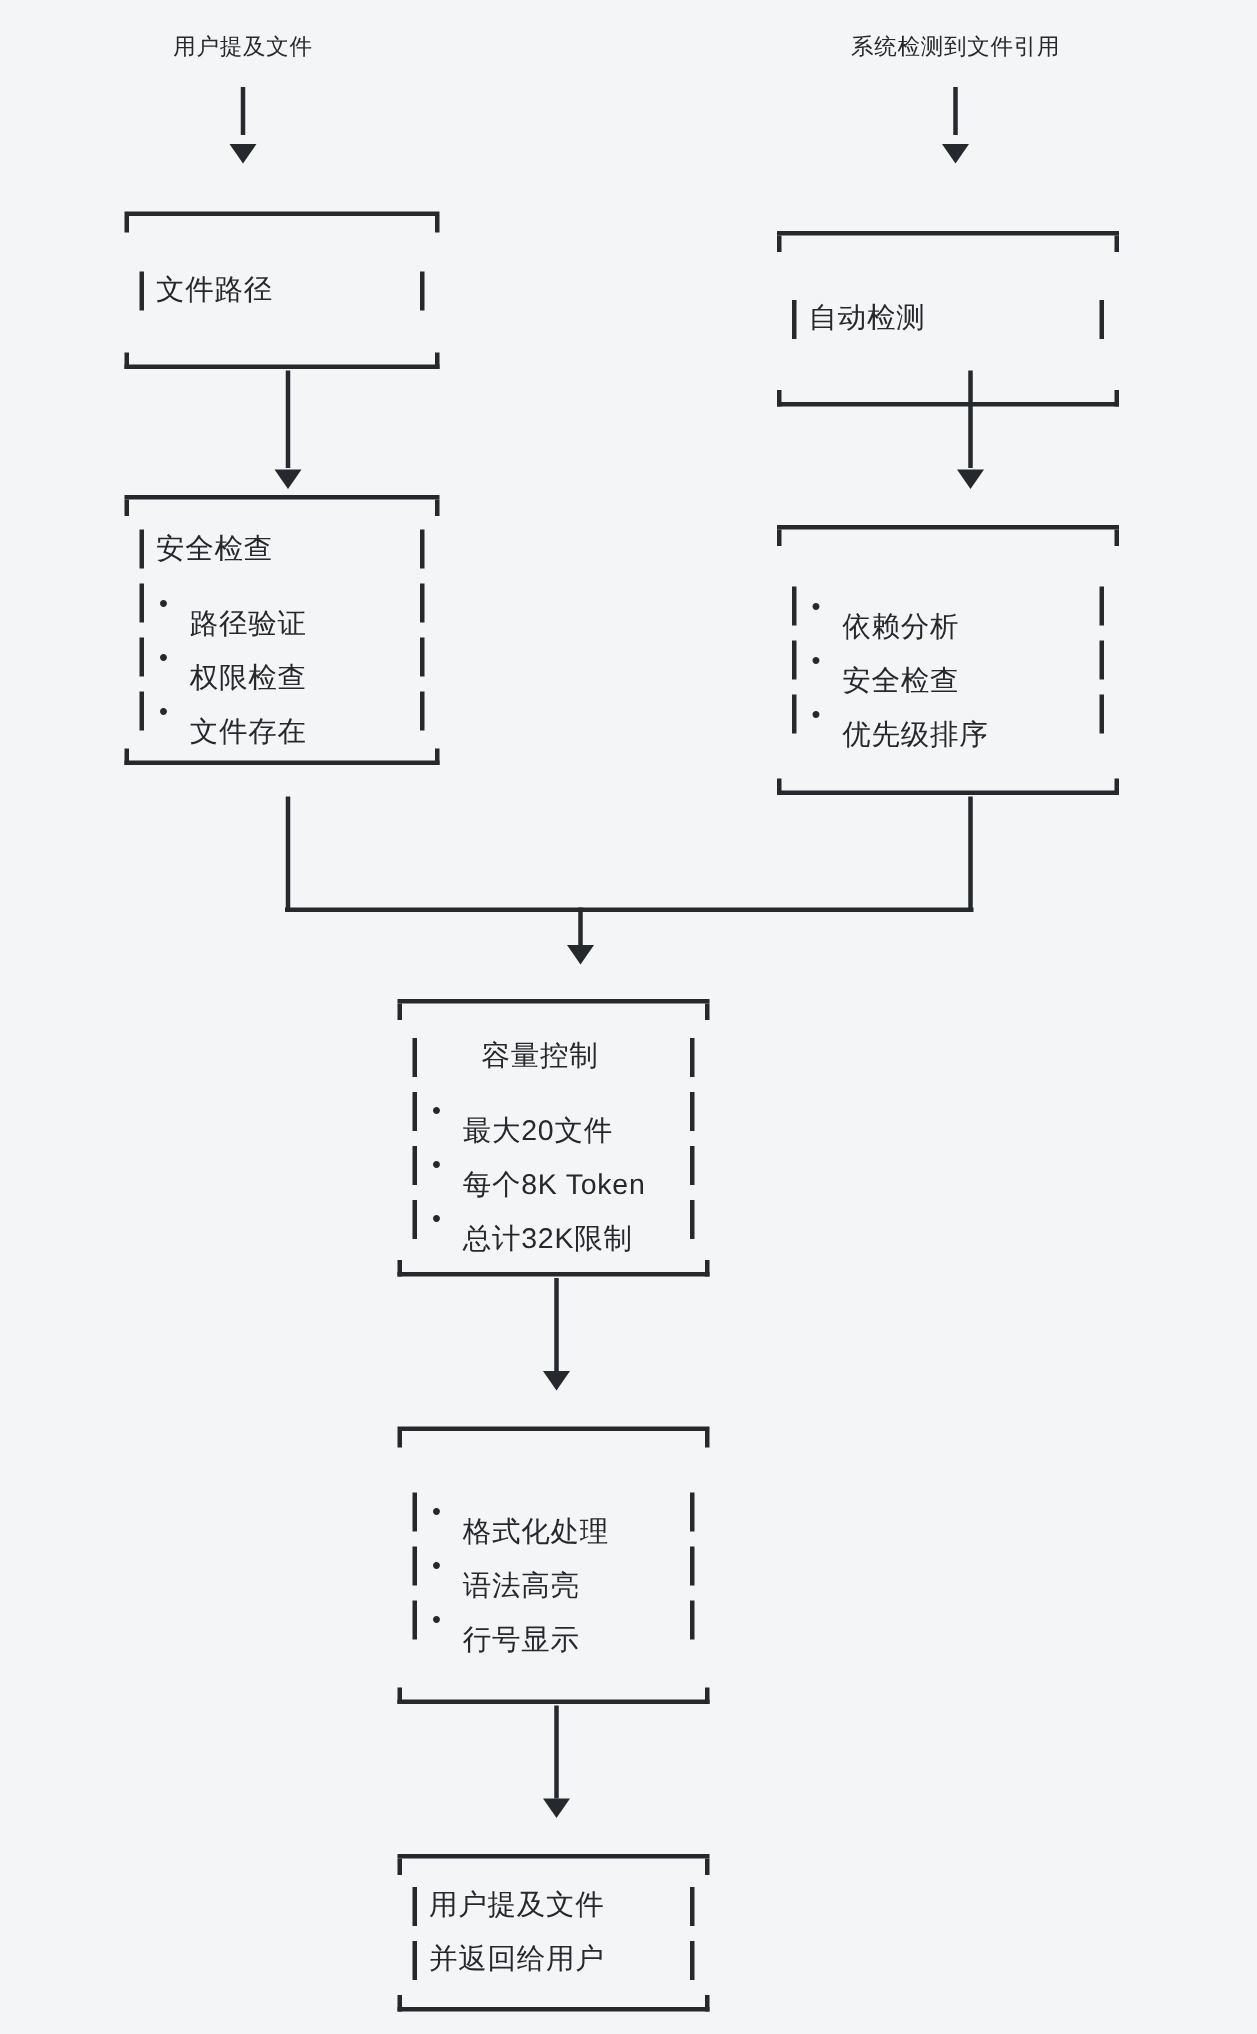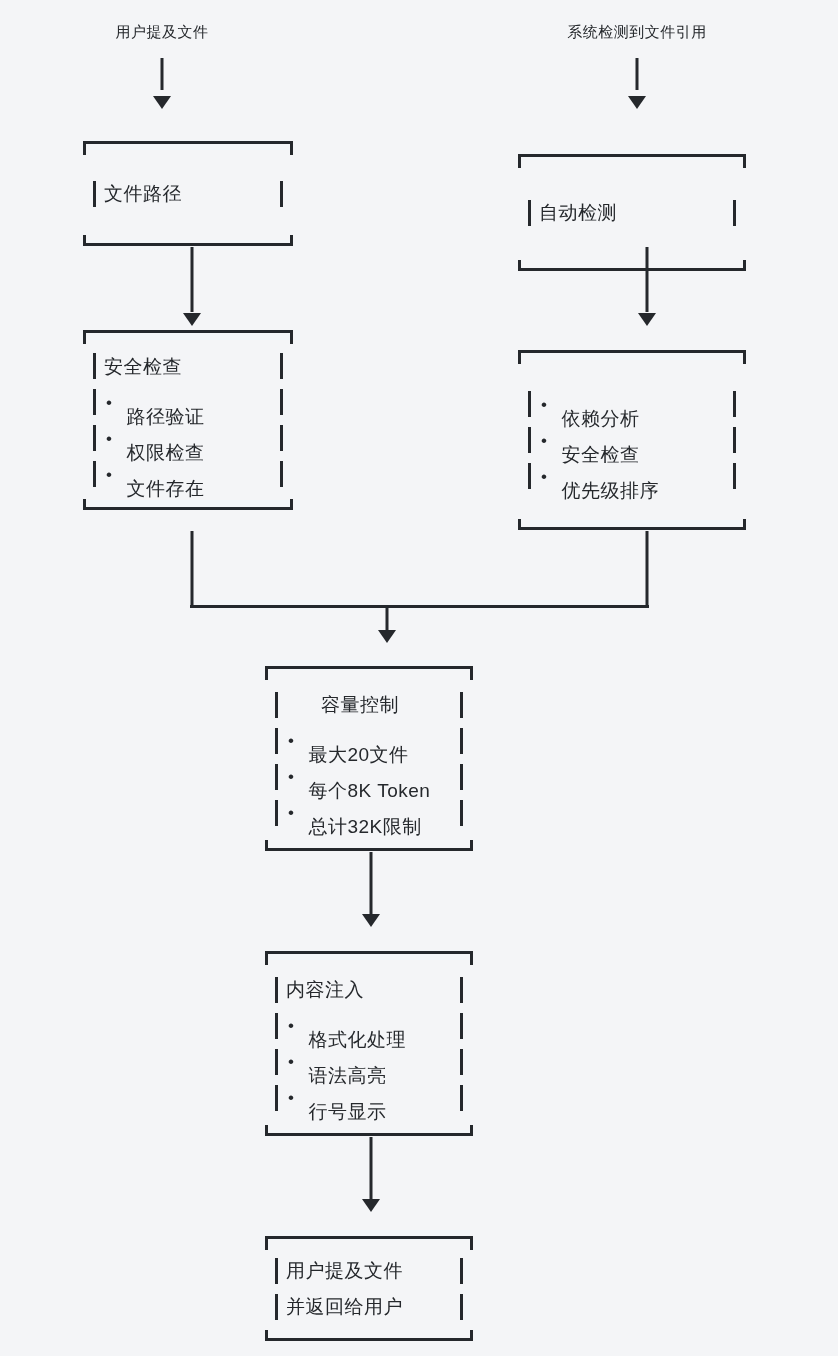--- a/index.html
+++ b/index.html
@@ -300,25 +300,20 @@
     </div>
   </div>
 
   <div class="vline" style="left:371px; top:852px; height:62px;"></div>
   <div class="arrow" style="left:371px; top:914px;"></div>
 
   <div class="node" style="left:265px; top:951px; width:208px; height:185px;">
     <div class="rail top"></div>
     <div class="rail bottom"></div>
     <div class="lines">
-      <div class="row title">
-        <span class="pipe"></span>
-        <span class="txt">内容注入</span>
-        <span class="pipe"></span>
-      </div>
       <div class="row bullet tight">
         <span class="pipe"></span>
         <span class="txt">
           <span class="bullet-dot">•</span>
           <span class="label">格式化处理</span>
           <span class="spacer"></span>
         </span>
         <span class="pipe"></span>
       </div>
       <div class="row bullet">

